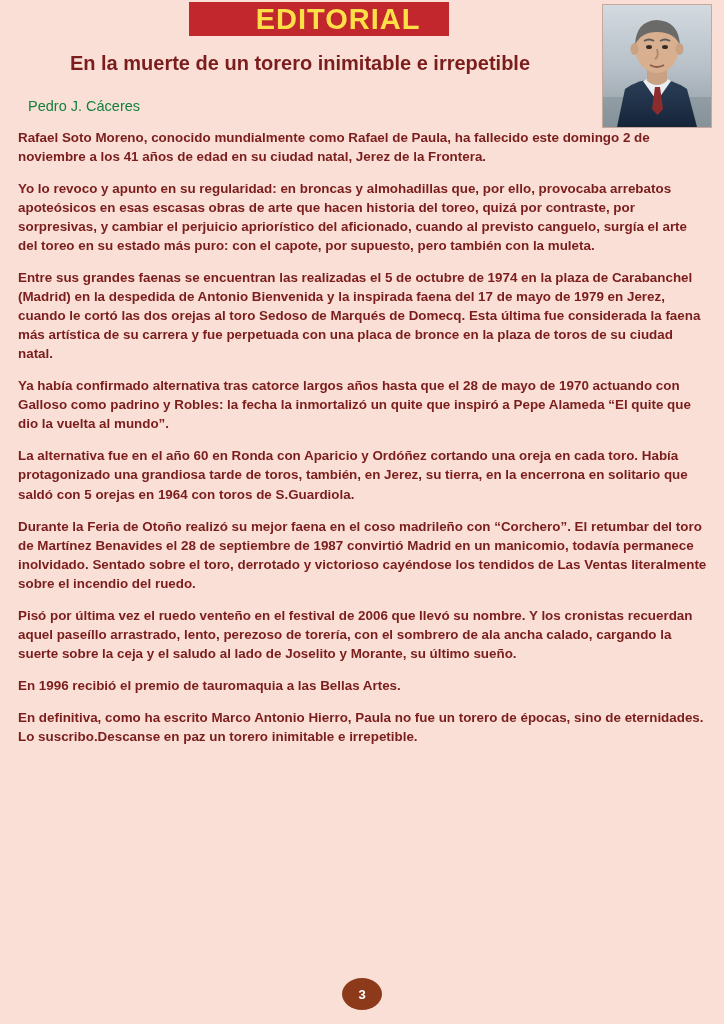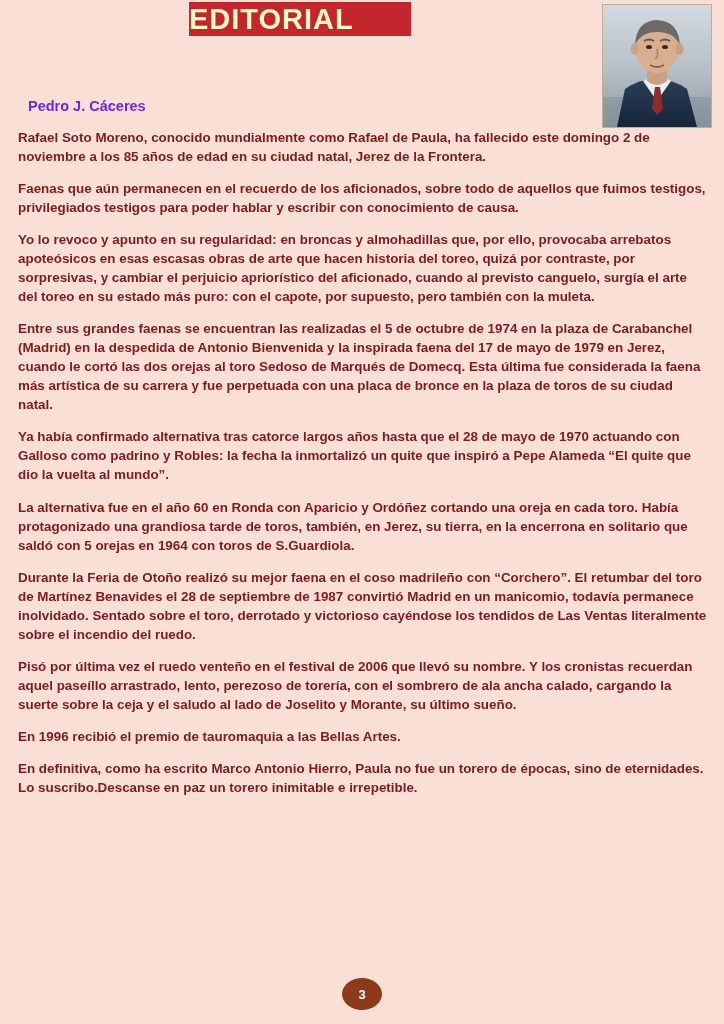--- a/index.html
+++ b/index.html
@@ -24,45 +24,46 @@
     position: relative;
     height: 120px;
   }
   .editorial-title {
     position: absolute;
     left: 189px;
     top: 2px;
     width: 222px;
     height: 34px;
     background: #c1272d;
-    color: #fef9c3;
+    color: #fde047;
     font-size: 29px;
     font-weight: bold;
     letter-spacing: 1px;
-    text-align: left;
+    text-align: center;
     line-height: 34px;
     font-family: "Liberation Sans", sans-serif;
+    padding-left: 38px;
   }
   .subtitle {
     position: absolute;
     left: 0;
     top: 52px;
     width: 600px;
     text-align: center;
     color: #7b1d1d;
     font-size: 20px;
     font-weight: bold;
   }
   .byline {
     position: absolute;
     left: 28px;
     top: 98px;
-    color: #6d28d9;
+    color: #15803d;
     font-size: 14.5px;
-    font-weight: bold;
+    font-weight: normal;
   }
   .photo {
     position: absolute;
     right: 12px;
     top: 4px;
     width: 108px;
     height: 122px;
     border: 1px solid #c8a89c;
     background: linear-gradient(180deg, #cfd6dc 0%, #b9c2c9 45%, #9fa9b0 100%);
     overflow: hidden;
@@ -99,20 +100,21 @@
     justify-content: center;
   }
 </style>
 </head>
 <body>
 
 <div class="page">
 
   <div class="header-band">
     <div class="editorial-title">EDITORIAL</div>
+    <div class="subtitle">En la muerte de un torero inimitable e irrepetible</div>
     <div class="byline">Pedro J. Cáceres</div>
 
     <div class="photo">
       <svg width="108" height="122" viewBox="0 0 108 122">
         <defs>
           <linearGradient id="bg" x1="0" y1="0" x2="0" y2="1">
             <stop offset="0%" stop-color="#d3dae0"></stop>
             <stop offset="55%" stop-color="#b5bec6"></stop>
             <stop offset="100%" stop-color="#8e999f"></stop>
           </linearGradient>
@@ -146,22 +148,21 @@
         <ellipse cx="62" cy="42" rx="3" ry="2" fill="#3a2b22"></ellipse>
 
         <path d="M54 44 q2 8 -2 10" stroke="#b08a6d" stroke-width="2" fill="none"></path>
 
         <path d="M47 60 q7 4 14 0" stroke="#8c5b46" stroke-width="2" fill="none"></path>
       </svg>
     </div>
   </div>
 
   <div class="body">
-    <p class="para">Rafael Soto Moreno, conocido mundialmente como Rafael de Paula, ha fallecido este domingo 2 de noviembre a los 85 años de edad en su ciudad natal, Jerez de la Frontera.</p>
-    <p class="para">Faenas que aún permanecen en el recuerdo de los aficionados, sobre todo de aquellos que fuimos testigos, privilegiados testigos para poder hablar y escribir con conocimiento de causa.</p>
+    <p class="para">Rafael Soto Moreno, conocido mundialmente como Rafael de Paula, ha fallecido este domingo 2 de noviembre a los 41 años de edad en su ciudad natal, Jerez de la Frontera.</p>
     <p class="para">Yo lo revoco y apunto en su regularidad: en broncas y almohadillas que, por ello, provocaba arrebatos apoteósicos en esas escasas obras de arte que hacen historia del toreo, quizá por contraste, por sorpresivas, y cambiar el perjuicio apriorístico del aficionado, cuando al previsto canguelo, surgía el arte del toreo en su estado más puro: con el capote, por supuesto, pero también con la muleta.</p>
     <p class="para">Entre sus grandes faenas se encuentran las realizadas el 5 de octubre de 1974 en la plaza de Carabanchel (Madrid) en la despedida de Antonio Bienvenida y la inspirada faena del 17 de mayo de 1979 en Jerez, cuando le cortó las dos orejas al toro Sedoso de Marqués de Domecq. Esta última fue considerada la faena más artística de su carrera y fue perpetuada con una placa de bronce en la plaza de toros de su ciudad natal.</p>
     <p class="para">Ya había confirmado alternativa tras catorce largos años hasta que el 28 de mayo de 1970 actuando con Galloso como padrino y Robles: la fecha la inmortalizó un quite que inspiró a Pepe Alameda “El quite que dio la vuelta al mundo”.</p>
     <p class="para">La alternativa fue en el año 60 en Ronda con Aparicio y Ordóñez cortando una oreja en cada toro. Había protagonizado una grandiosa tarde de toros, también, en Jerez, su tierra, en la encerrona en solitario que saldó con 5 orejas en 1964 con toros de S.Guardiola.</p>
     <p class="para">Durante la Feria de Otoño realizó su mejor faena en el coso madrileño con “Corchero”. El retumbar del toro de Martínez Benavides el 28 de septiembre de 1987 convirtió Madrid en un manicomio, todavía permanece inolvidado. Sentado sobre el toro, derrotado y victorioso cayéndose los tendidos de Las Ventas literalmente sobre el incendio del ruedo.</p>
     <p class="para">Pisó por última vez el ruedo venteño en el festival de 2006 que llevó su nombre. Y los cronistas recuerdan aquel paseíllo arrastrado, lento, perezoso de torería, con el sombrero de ala ancha calado, cargando la suerte sobre la ceja y el saludo al lado de Joselito y Morante, su último sueño.</p>
     <p class="para">En 1996 recibió el premio de tauromaquia a las Bellas Artes.</p>
     <p class="para">En definitiva, como ha escrito Marco Antonio Hierro, Paula no fue un torero de épocas, sino de eternidades. Lo suscribo.Descanse en paz un torero inimitable e irrepetible.</p>
   </div>
 

